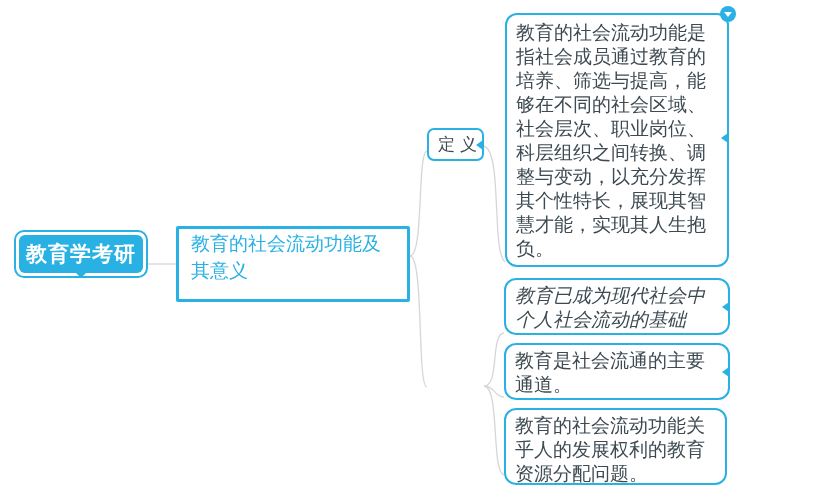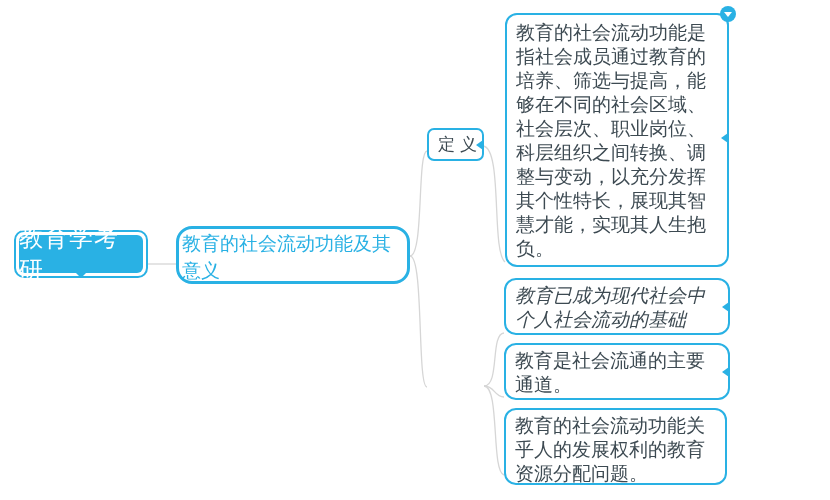--- a/index.html
+++ b/index.html
@@ -31,33 +31,33 @@
   .root-node{
     left:14px;top:230px;width:134px;height:48px;
     border-radius:10px;padding:3px;background:#fff;
   }
   .root-inner{
     width:100%;height:100%;box-sizing:border-box;
     background:var(--accent);border-radius:6px;
     display:flex;align-items:center;justify-content:center;
   }
   .root-inner span{
-    color:var(--root-text);font-weight:normal;font-size:24px;letter-spacing:1px;
+    color:var(--root-text);font-weight:bold;font-size:21px;letter-spacing:1px;
   }
   .root-tail{
     position:absolute;left:50%;bottom:-2px;transform:translateX(-50%);
     width:0;height:0;
     border-left:6px solid transparent;border-right:6px solid transparent;
     border-top:6px solid var(--accent);
   }
   
   .topic-node{
-    left:176px;top:226px;width:234px;height:58px;
-    border-width:3px;border-radius:16px;
-    padding:1px 3px;
+    left:176px;top:226px;width:234px;height:76px;
+    border-width:3px;border-radius:2px;
+    padding:1px 12px;
     color:var(--accent);font-size:19px;line-height:27px;
   }
   
   .branch-node{
     width:57px;height:33px;border-radius:7px;
     display:flex;align-items:center;justify-content:flex-end;
     font-size:17px;letter-spacing:5px;padding-left:5px;
   }
   .branch-definition{left:427px;top:128px;}
   .branch-content{left:427px;top:370px;}

